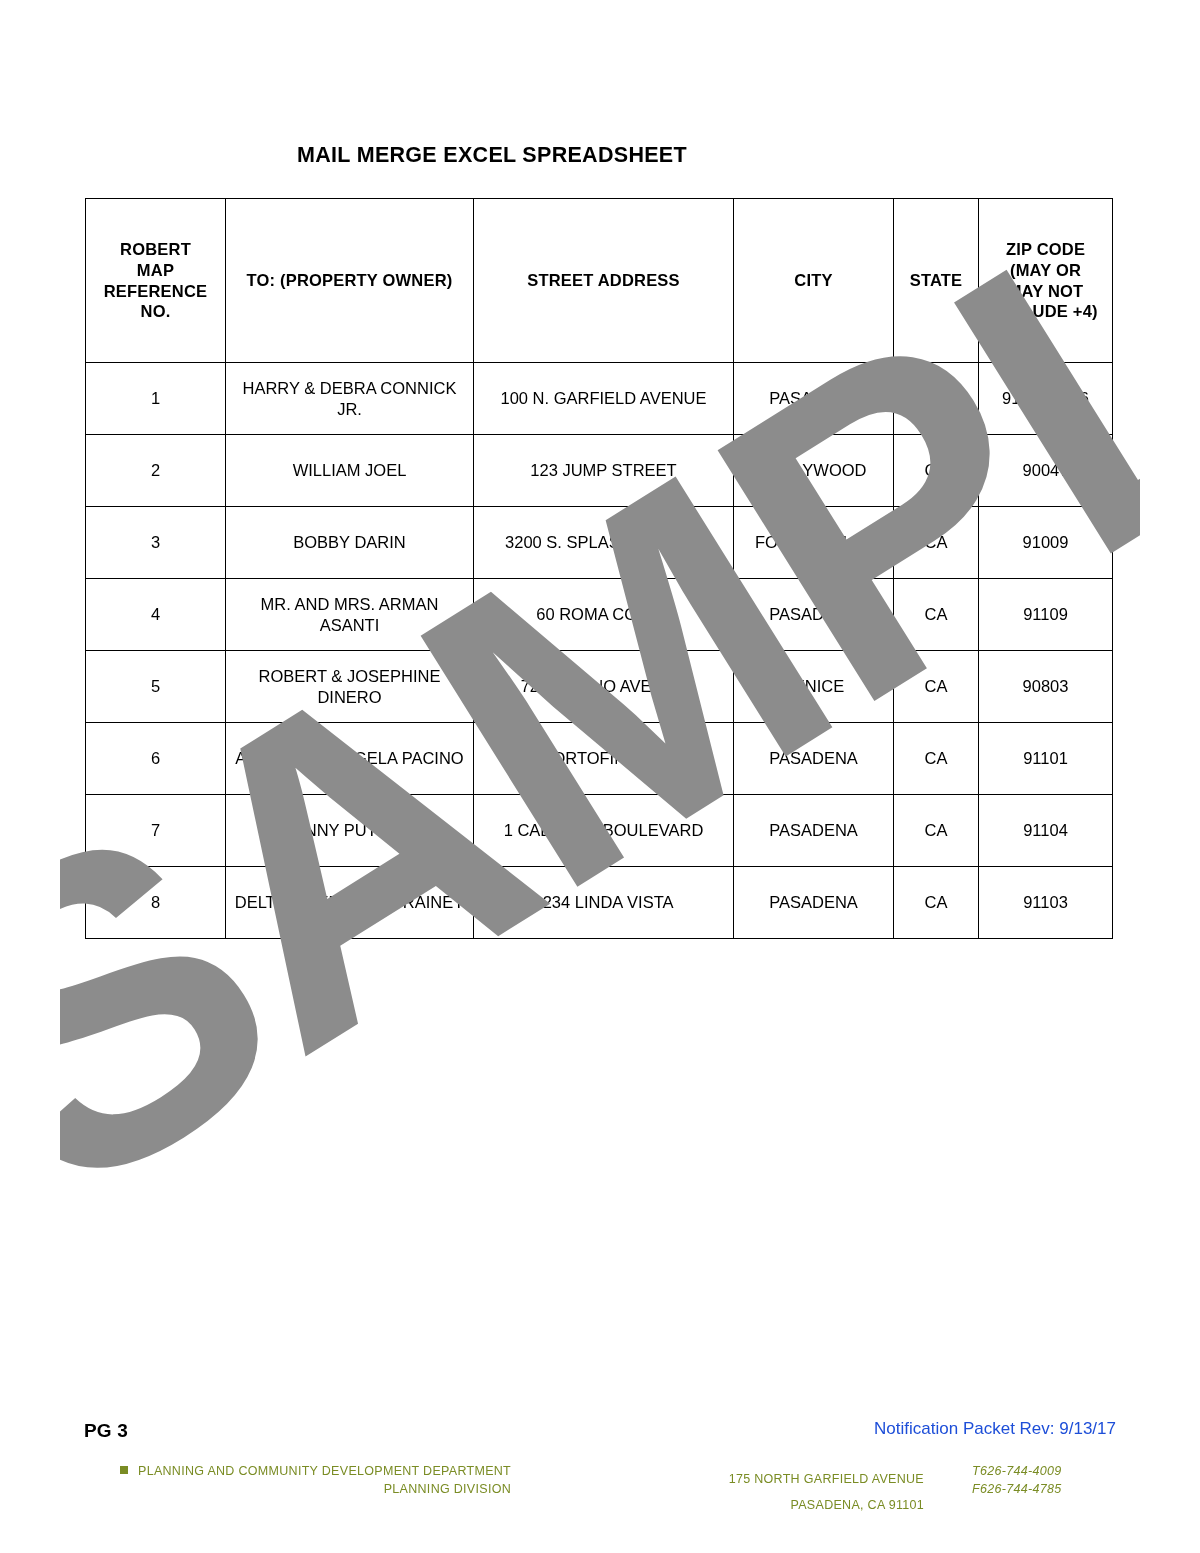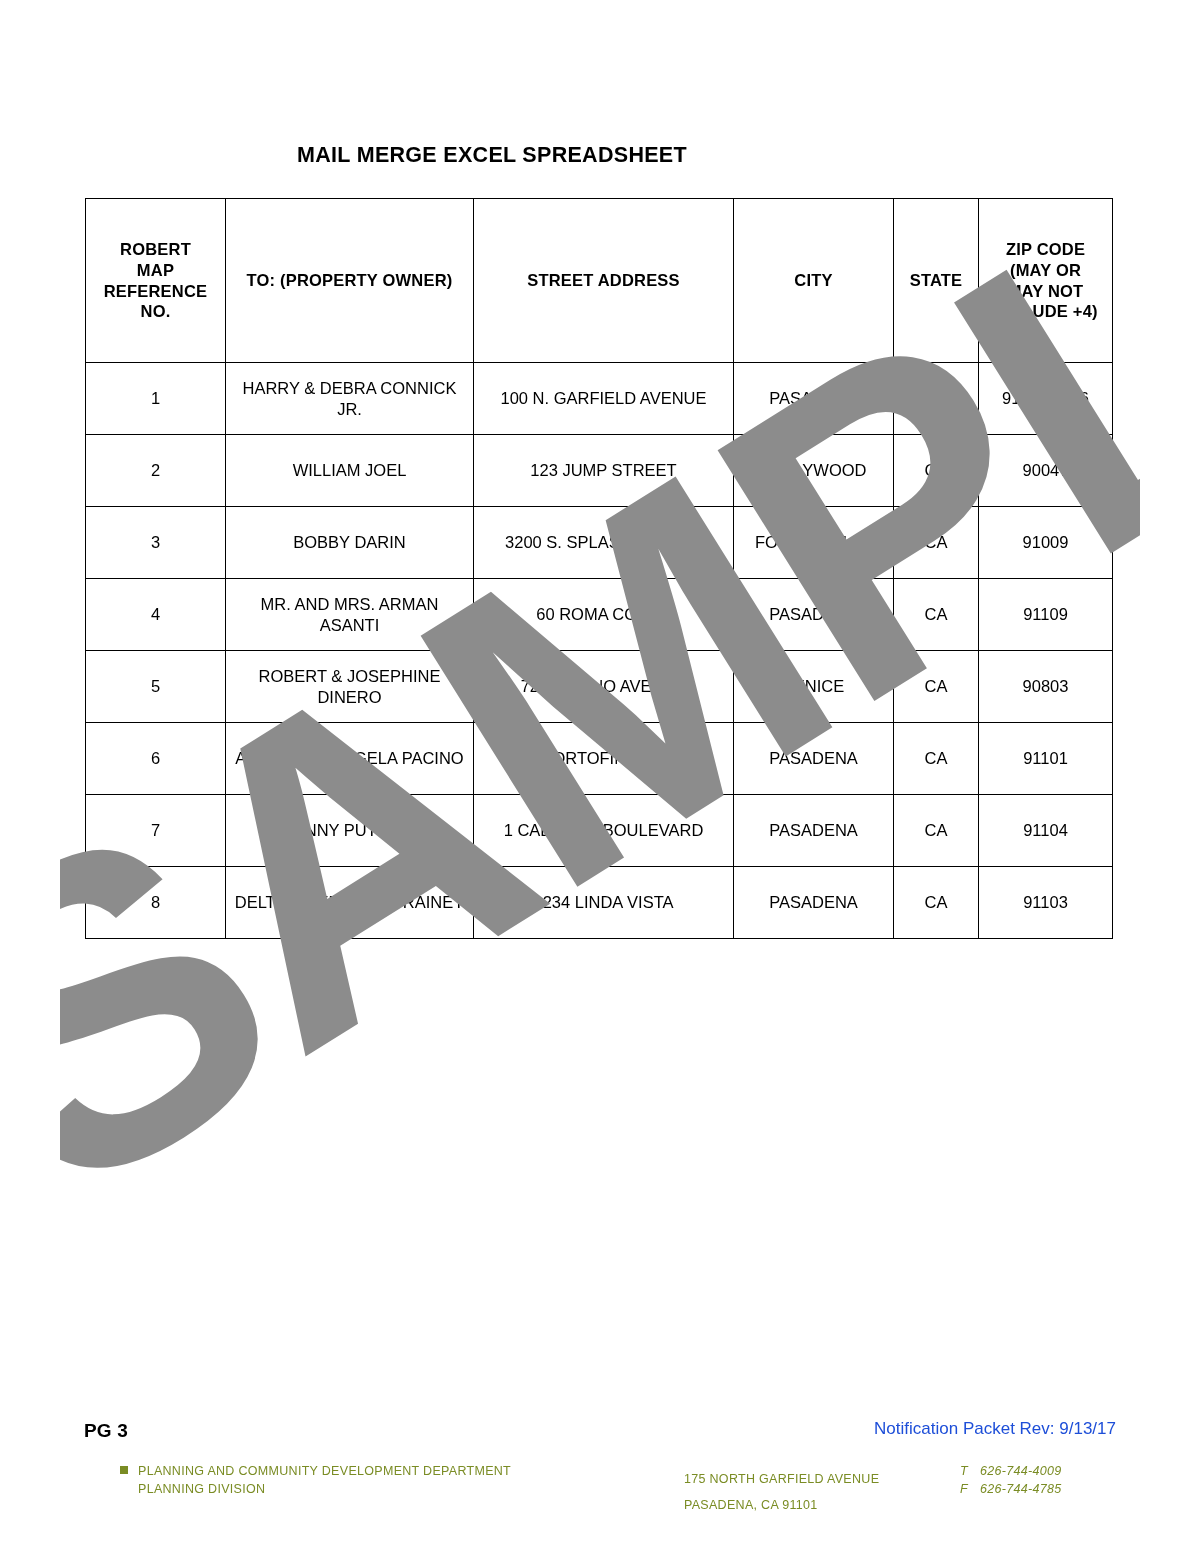--- a/index.html
+++ b/index.html
@@ -117,20 +117,21 @@
   .footer-block {
     position: absolute;
     left: 84px;
     top: 1462px;
     width: 1032px;
     z-index: 3;
     font-size: 12.5px;
     color: #7a8c24;
     letter-spacing: 0.3px;
     line-height: 1.45;
+    text-align: right;
   }
   .footer-row {
     display: flex;
     align-items: flex-start;
   }
   .footer-left {
     display: flex;
     align-items: flex-start;
     width: 600px;
   }

